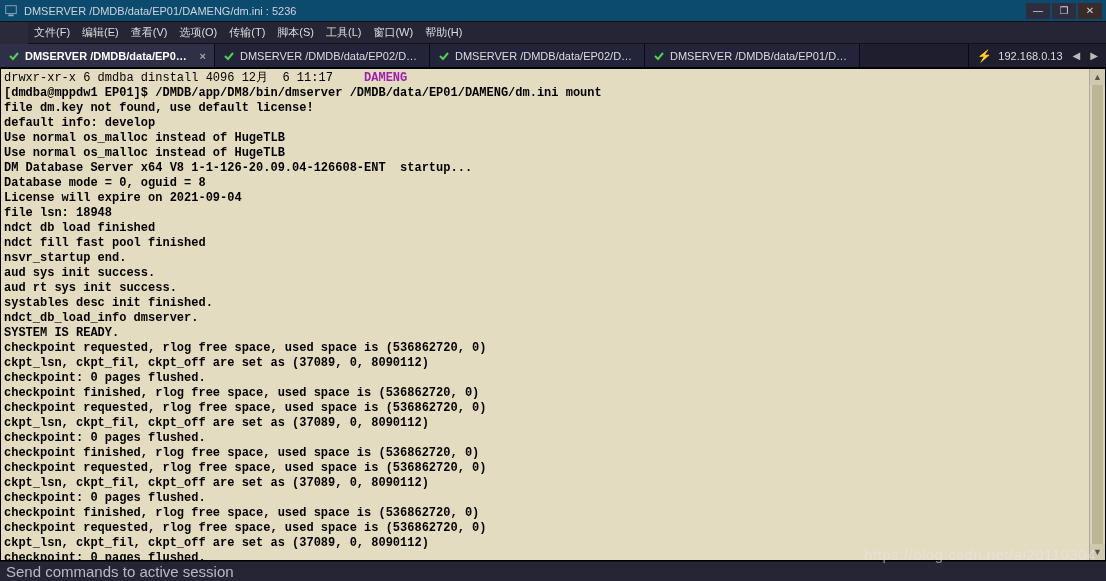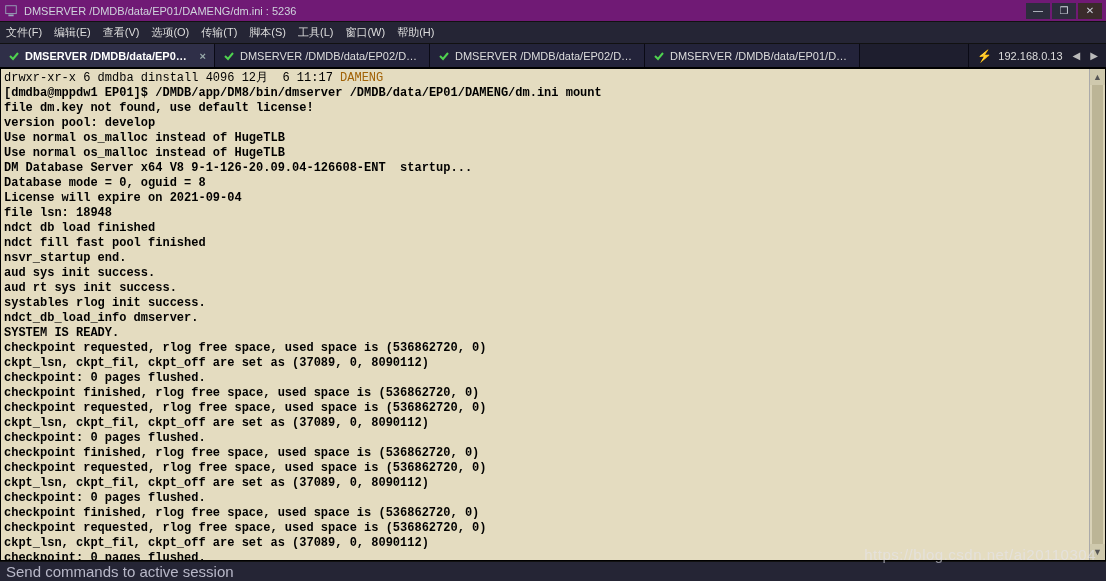--- a/index.html
+++ b/index.html
@@ -7,21 +7,21 @@
     font-family: "Segoe UI", Tahoma, sans-serif;
     font-size:12px;
     background:#2a2a3a;
     color:#ddd;
     width:1106px; height:581px;
     overflow:hidden;
     position:relative;
   }
   .titlebar {
     height:22px;
-    background:#701a75;
+    background:#0c4a6e;
     border-bottom:1px solid #111;
     display:flex; align-items:center;
     padding:0 4px;
     color:#cfd3dc;
   }
   .titlebar .icon { width:14px;height:14px;margin-right:6px; display:flex;align-items:center;justify-content:center; }
   .titlebar-title { flex:1; font-size:11px; }
   .win-ctrls { display:flex; gap:2px; }
   .win-btn {
     width:24px;height:16px;
@@ -32,20 +32,21 @@
   }
   .win-btn.close { background:#3a2b2b; }
   .menubar {
     height:22px;
     background:#252535;
     border-bottom:1px solid #111;
     display:flex; align-items:center;
     padding:0 6px;
     gap:12px;
     font-size:11px;
+    margin-left:28px;
   }
   .menubar span { cursor:pointer; }
   .tabbar {
     height:24px;
     background:#1e1e2e;
     border-bottom:1px solid #000;
     display:flex; align-items:stretch;
     overflow:hidden;
     position:relative;
   }
@@ -96,21 +97,21 @@
     font-size:12px;
     line-height:15px;
     color:#000;
     background:#e4dcc0;
     padding:2px 3px;
     white-space:pre;
     height:100%;
     overflow:hidden;
   }
   .terminal b { font-weight:bold; }
-  .blue-b { color:#a16207; font-weight:normal; }
+  .blue-b { color:#a21caf; font-weight:bold;margin-left:24px; }
   .scrollbar {
     position:absolute; right:0; top:0;
     width:16px; height:100%;
     background:#d9d2b7;
     border-left:1px solid #aaa;
   }
   .scroll-btn {
     width:100%; height:16px;
     background:#cfc9ad;
     display:flex;align-items:center;justify-content:center;
@@ -212,33 +213,33 @@
       <span class="nav-arrow">◀</span>
       <span class="nav-arrow">▶</span>
     </span>
   </div>
 </div>
 
 <div class="terminal-wrap">
   <div class="terminal"><span>drwxr-xr-x 6 dmdba dinstall 4096 12月  6 11:17 </span><span class="blue-b">DAMENG</span>
 <b><span>[dmdba@mppdw1 EP01]$ </span></b><b><span>/DMDB/app/DM8/bin/dmserver /DMDB/data/EP01/DAMENG/dm.ini mount</span></b>
 <b>file dm.key not found, use default license!</b>
-<b>version pool: develop</b>
+<b>default info: develop</b>
 <b>Use normal os_malloc instead of HugeTLB</b>
 <b>Use normal os_malloc instead of HugeTLB</b>
-<b>DM Database Server x64 V8 9-1-126-20.09.04-126608-ENT  startup...</b>
+<b>DM Database Server x64 V8 1-1-126-20.09.04-126608-ENT  startup...</b>
 <b>Database mode = 0, oguid = 8</b>
 <b>License will expire on 2021-09-04</b>
 <b>file lsn: 18948</b>
 <b>ndct db load finished</b>
 <b>ndct fill fast pool finished</b>
 <b>nsvr_startup end.</b>
 <b>aud sys init success.</b>
 <b>aud rt sys init success.</b>
-<b>systables rlog init success.</b>
+<b>systables desc init finished.</b>
 <b>ndct_db_load_info dmserver.</b>
 <b>SYSTEM IS READY.</b>
 <b>checkpoint requested, rlog free space, used space is (536862720, 0)</b>
 <b>ckpt_lsn, ckpt_fil, ckpt_off are set as (37089, 0, 8090112)</b>
 <b>checkpoint: 0 pages flushed.</b>
 <b>checkpoint finished, rlog free space, used space is (536862720, 0)</b>
 <b>checkpoint requested, rlog free space, used space is (536862720, 0)</b>
 <b>ckpt_lsn, ckpt_fil, ckpt_off are set as (37089, 0, 8090112)</b>
 <b>checkpoint: 0 pages flushed.</b>
 <b>checkpoint finished, rlog free space, used space is (536862720, 0)</b>

